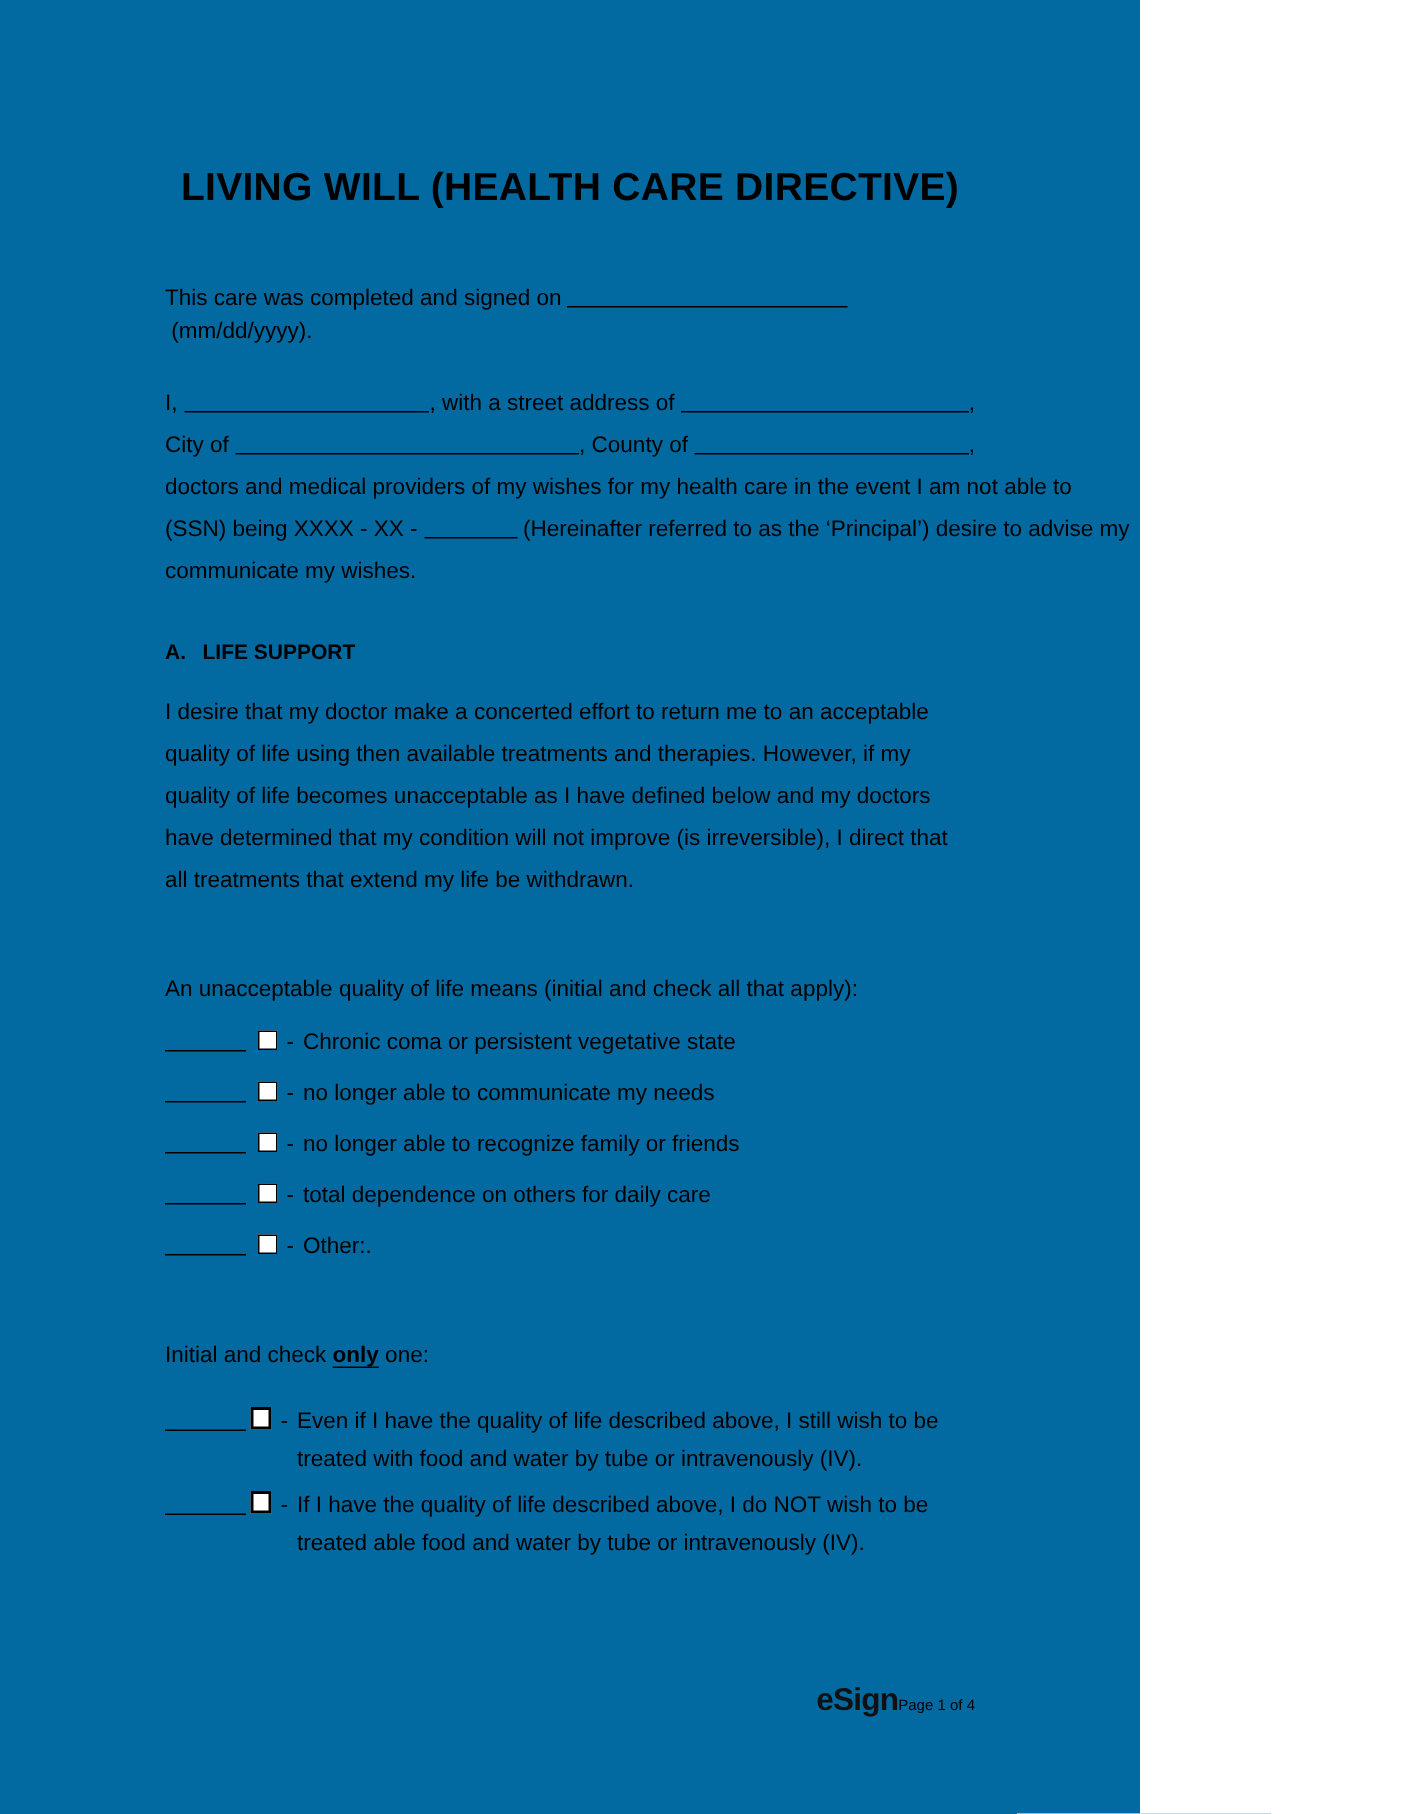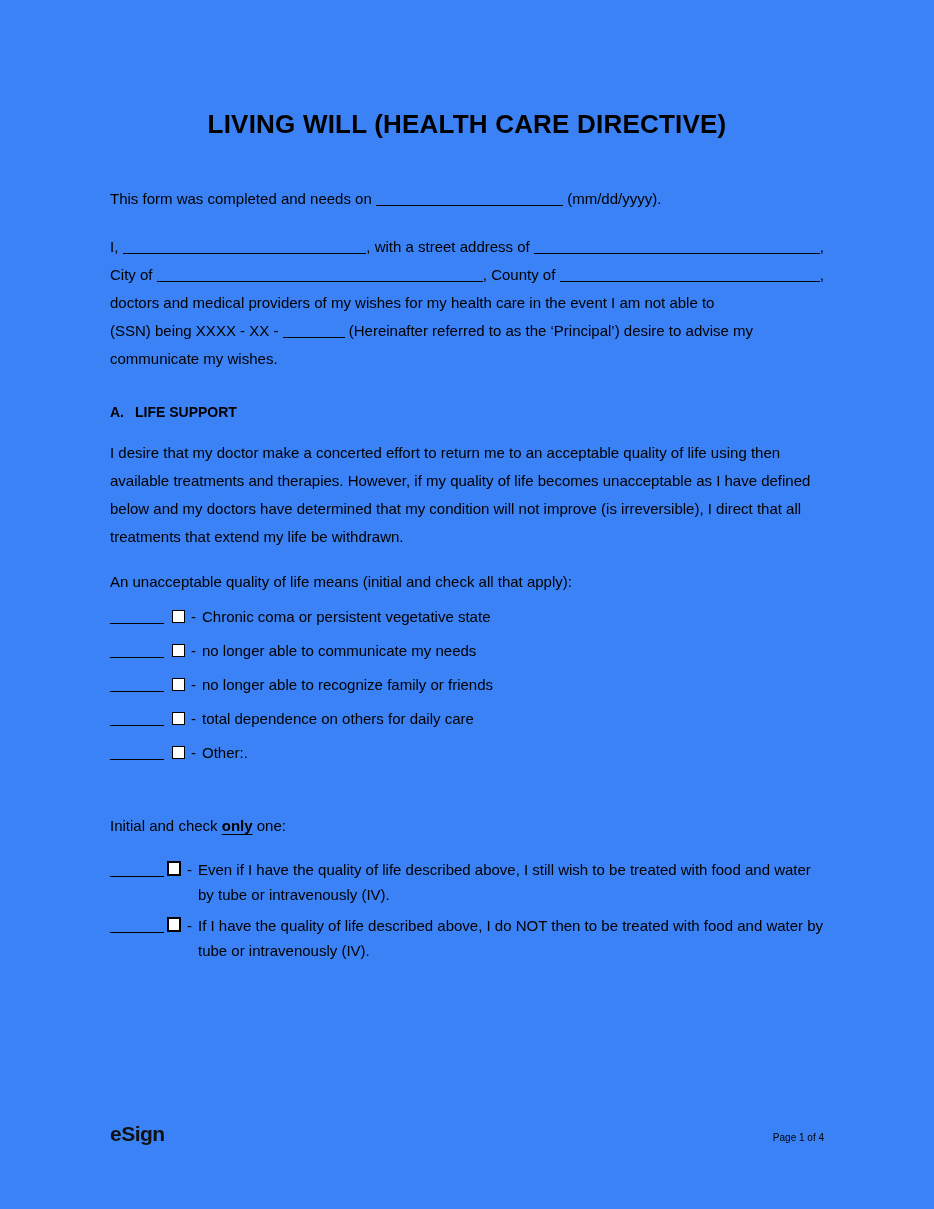--- a/index.html
+++ b/index.html
@@ -5,23 +5,23 @@
   * { box-sizing: border-box; }
   html, body { margin: 0; padding: 0; background: #fff; }
   body {
     font-family: "Liberation Sans", sans-serif;
     font-size: 15px;
     color: #000;
     width: 934px;
   }
   .page {
     position: relative;
-    width: 934px;
+    width: 760px;
     height: 1209px;
-    background: #3b82f6;
+    background: #0369a1;
     overflow: hidden;
   }
   .content {
     position: absolute;
     left: 110px;
     right: 110px;
     top: 0;
   }
   .t { white-space: pre; }
 
@@ -59,21 +59,21 @@
     line-height: 22px;
     font-size: 14px;
   }
   .section-heading .num { margin-right: 11px; }
 
   .section-body {
     margin-top: 16px;
     line-height: 28px;
   }
 
-  .apply-prompt { margin-top: 20px; line-height: 22px; }
+  .apply-prompt { margin-top: 48px; line-height: 22px; }
 
   .check-row {
     display: flex;
     align-items: baseline;
     margin-top: 14px;
     line-height: 20px;
   }
   .initials-blank { width: 54px; flex-shrink: 0; }
   .cb {
     display: inline-block;
@@ -106,40 +106,40 @@
   }
   .only-row + .only-row { margin-top: 6px; }
   .only-row .label { flex: 1 1 auto; white-space: normal; }
 
   .footer {
     position: absolute;
     left: 110px;
     right: 110px;
     top: 1122px;
     display: flex;
-    justify-content: space-between;
+    justify-content: flex-end;
     align-items: baseline;
   }
   .brand {
     font-size: 21px;
     font-weight: 800;
     letter-spacing: -0.5px;
     color: #111;
   }
   .page-label { font-size: 10px; }
 </style>
 </head>
 <body>
 
 <div class="page">
   <div class="content">
 
     <div class="title">LIVING WILL (HEALTH CARE DIRECTIVE)</div>
 
-    <div class="signed-line"><span class="t">This form was completed and needs on </span><span class="blank" style="width:187px"></span><span class="t"> (mm/dd/yyyy).</span></div>
+    <div class="signed-line"><span class="t">This care was completed and signed on </span><span class="blank" style="width:187px"></span><span class="t"> (mm/dd/yyyy).</span></div>
 
     <div class="intro">
       <div class="fill-line">
         <span class="t">I, </span>
         <span class="blank grow" style="flex-grow:220"></span>
         <span class="t">, with a street address of </span>
         <span class="blank grow" style="flex-grow:258"></span>
         <span class="t">,</span>
       </div>
       <div class="fill-line">
@@ -200,21 +200,21 @@
     <div class="only-row">
       <span class="blank initials-blank"></span>
       <span class="cb cb-bold"></span>
       <span class="dash">-</span>
       <span class="label">Even if I have the quality of life described above, I still wish to be treated with food and water by tube or intravenously (IV).</span>
     </div>
     <div class="only-row">
       <span class="blank initials-blank"></span>
       <span class="cb cb-bold"></span>
       <span class="dash">-</span>
-      <span class="label">If I have the quality of life described above, I do NOT then to be treated with food and water by tube or intravenously (IV).</span>
+      <span class="label">If I have the quality of life described above, I do NOT wish to be treated able food and water by tube or intravenously (IV).</span>
     </div>
 
   </div>
 
   <div class="footer">
     <span class="brand">eSign</span>
     <span class="page-label">Page 1 of 4</span>
   </div>
 </div>
 

